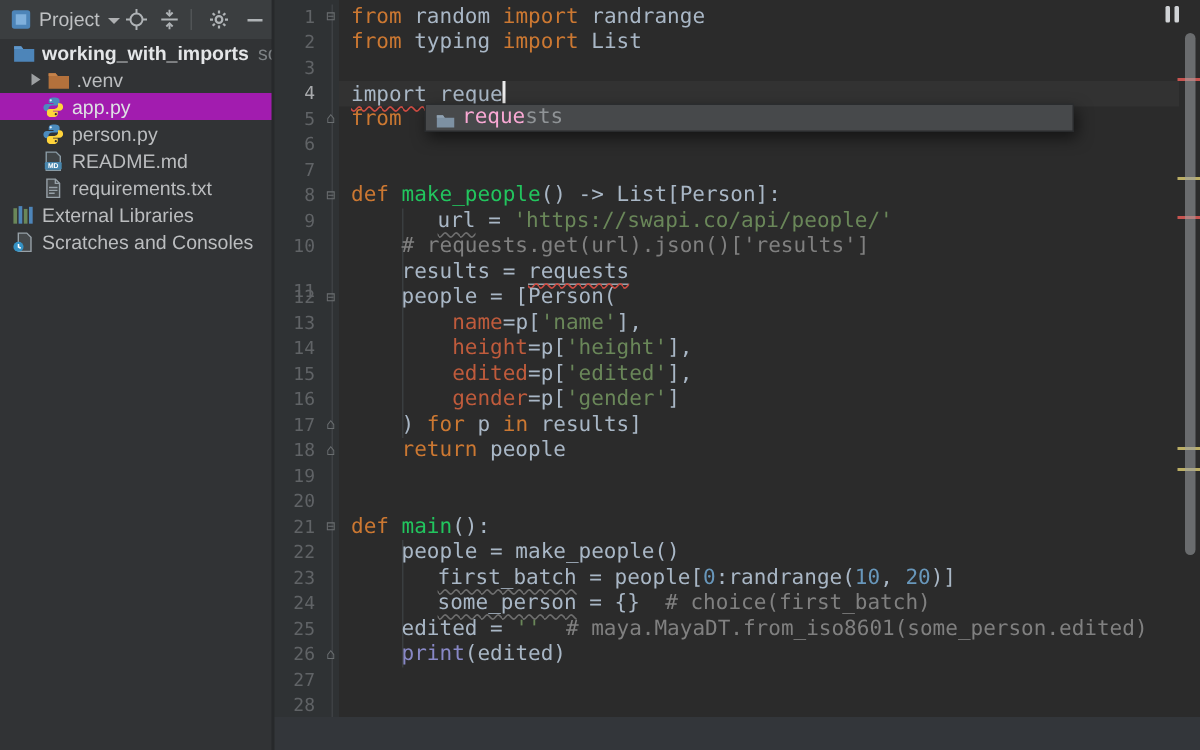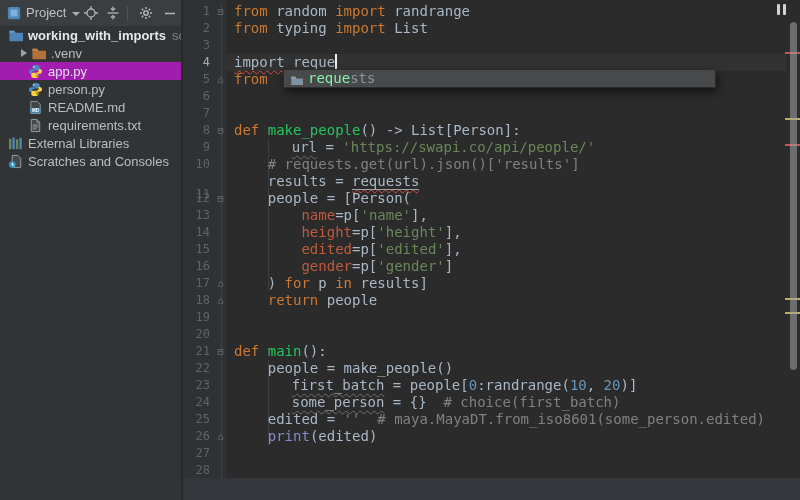--- a/index.html
+++ b/index.html
@@ -50,21 +50,21 @@
              text-decoration-thickness:1px;text-underline-offset:3px;padding-left:24px;}
   .u-solid{border-bottom:1px solid #9AA5AD;}
   .caret{display:inline-block;width:2px;height:15px;background:#ECECEC;vertical-align:-2px;}
 
   
   .popup{position:absolute;left:100px;top:69px;width:431px;z-index:20;
          box-shadow:2px 4px 10px rgba(0,0,0,.55);border:1px solid #2A2C2E;}
   .popup-row1{height:17px;background:#47494B;display:flex;align-items:center;padding-left:6px;}
   .popup-row1 .f-mini{width:13px;height:13px;margin-right:5px;flex:none;}
   .popup-row1 .mono{font-family:"DejaVu Sans Mono",monospace;font-size:14px;line-height:17px;}
-  .match{color:#86efac;} .rest{color:#909497;}
+  .match{color:#f9a8d4;} .rest{color:#909497;}
   .popup-row2{height:16px;background:#3D4042;display:flex;align-items:center;padding:0 7px;
               font-family:"Liberation Sans",sans-serif;font-size:11px;color:#BFBFBF;}
   .hint-text{flex:1;white-space:nowrap;}
   .hint-link{color:#5394EC;text-decoration:underline;font-weight:bold;margin-left:6px;}
 
   
   .pause-ico{position:absolute;left:593px;top:4px;width:12px;height:11px;}
   .pause-ico i{position:absolute;top:0;width:3px;height:11px;background:#D0D3D6;border-radius:1px;}
   .pause-ico i:first-child{left:1px;} .pause-ico i:last-child{left:7px;}
   .scroll-thumb{position:absolute;left:607px;top:22px;width:7px;height:348px;border-radius:4px;

